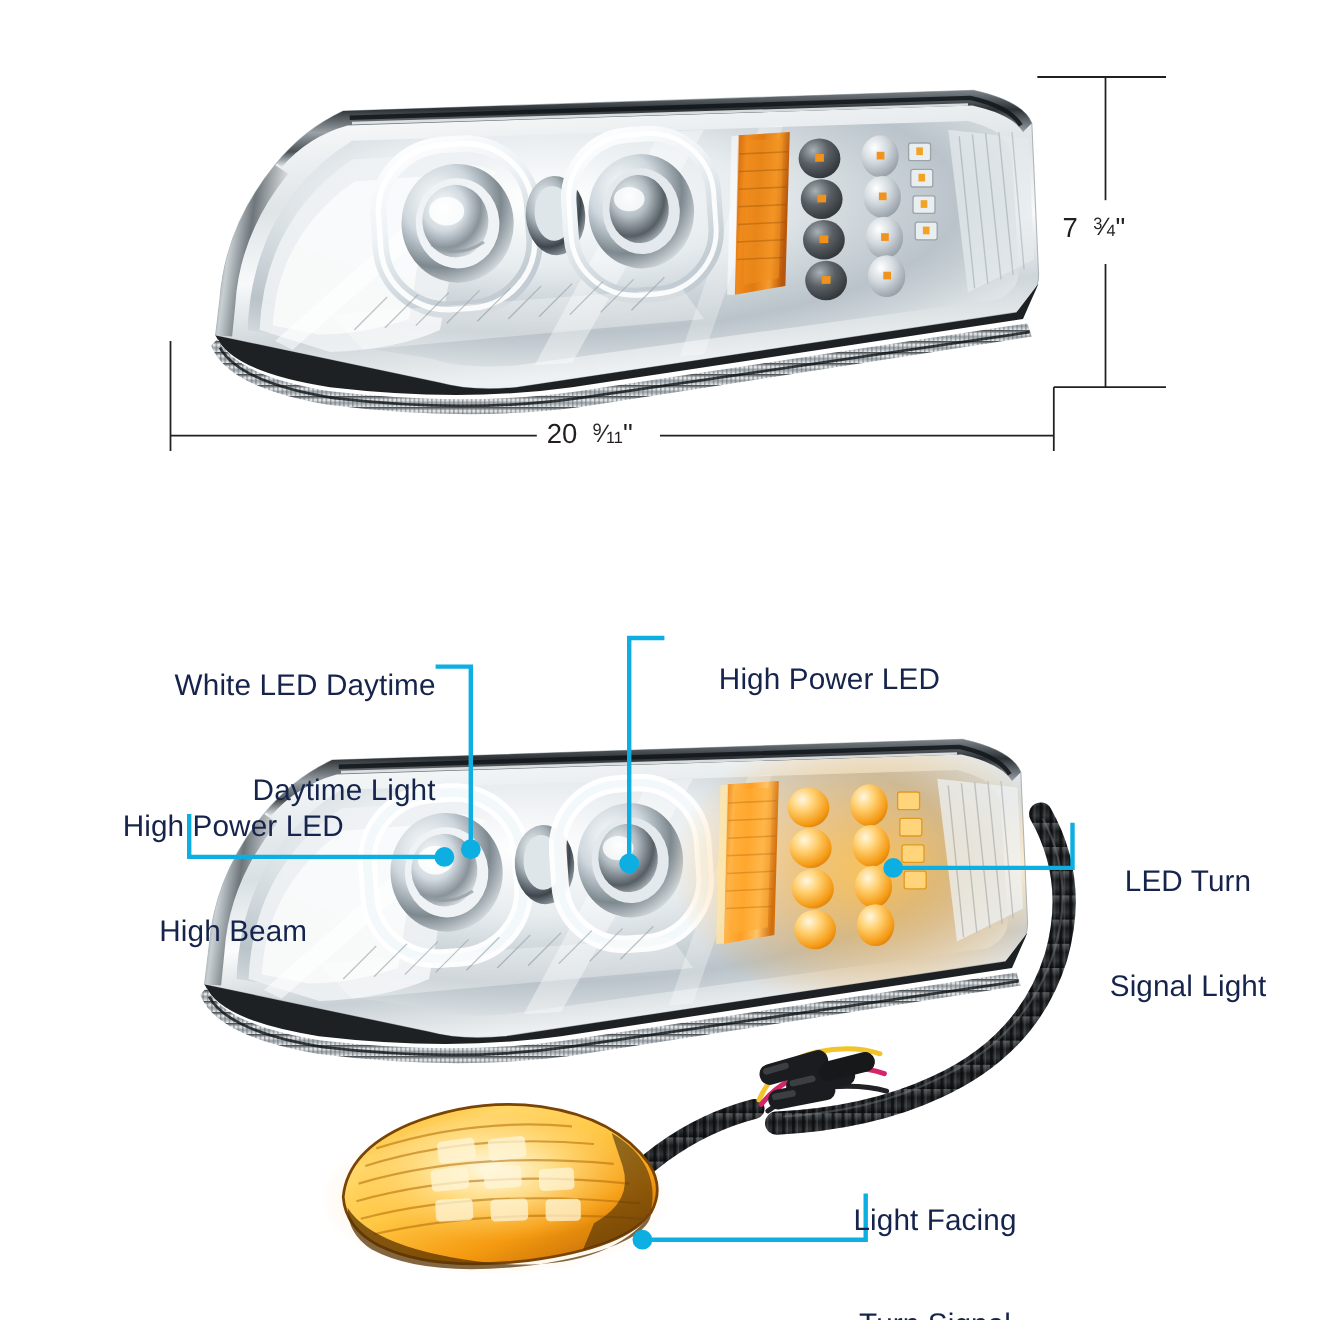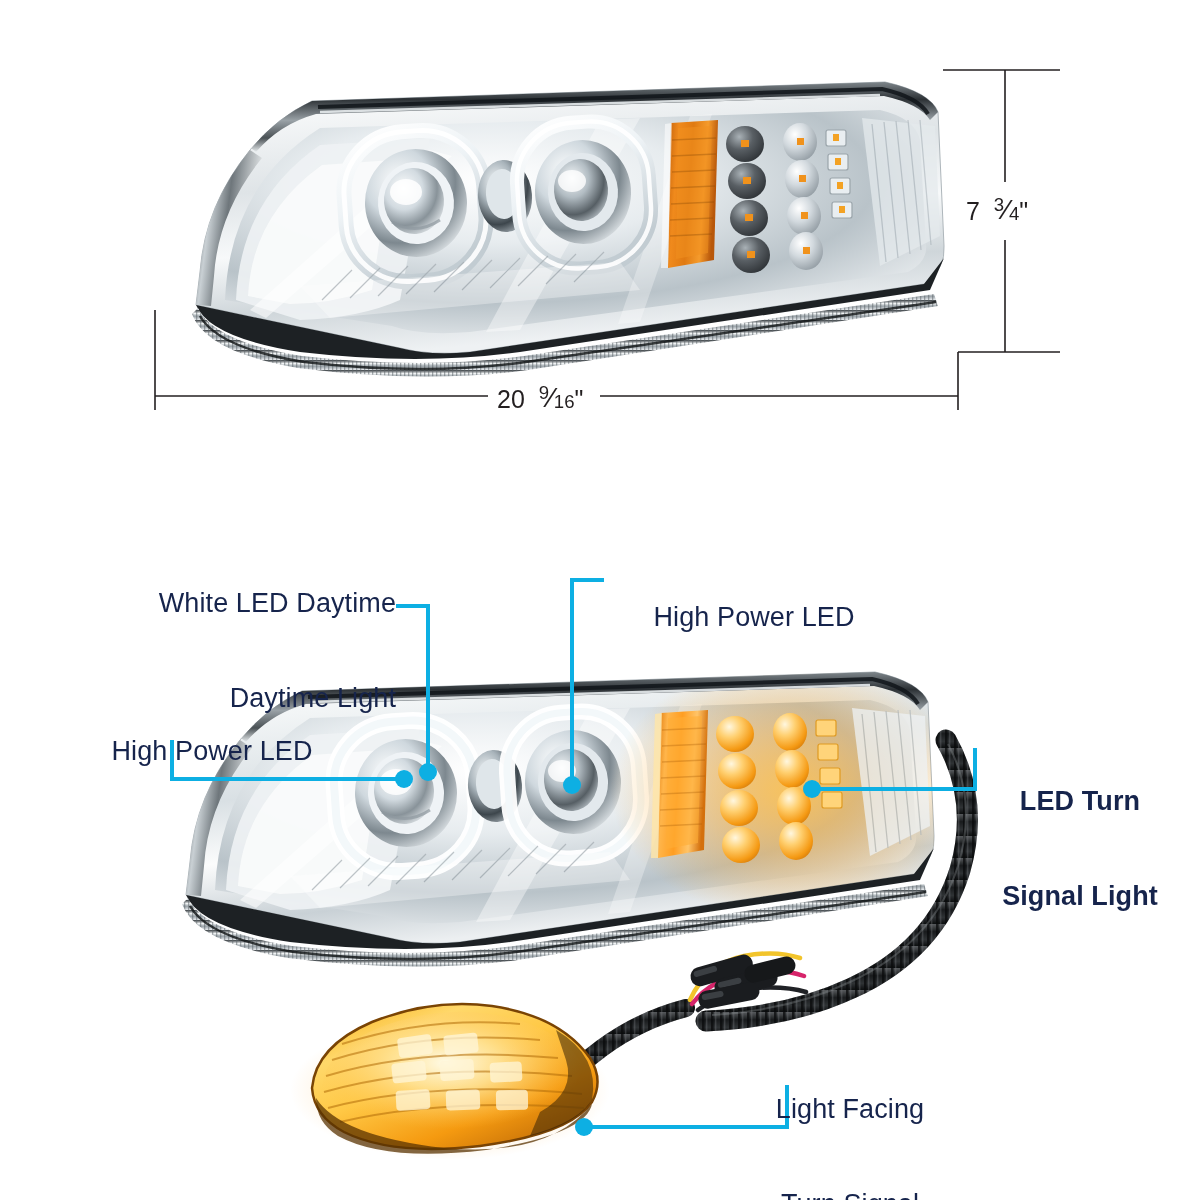--- a/index.html
+++ b/index.html
@@ -8,21 +8,21 @@
   .stage{position:absolute;inset:0;width:1200px;height:1200px;}
 
   
   .callout{position:absolute;color:#16244C;font-size:27px;line-height:1.18;
            letter-spacing:.1px;white-space:pre;font-weight:400;}
   .callout.right{text-align:right;}
   .callout.left{text-align:center;}
 
   
   .dimtext{position:absolute;color:#231f20;font-size:25px;white-space:nowrap;}
-  .frac{display:inline-block;position:relative;top:-1px;font-size:30px;}
+  .frac{display:inline-block;position:relative;top:-1px;font-size:24px;}
   .frac sup{font-size:.62em;vertical-align:.42em;}
   .frac sub{font-size:.62em;vertical-align:-.05em;}
   .slash{font-size:.95em;}
 
   
   svg.layer{position:absolute;left:0;top:0;width:1200px;height:1200px;overflow:visible;}
 </style>
 </head>
 <body>
 
@@ -482,38 +482,39 @@
   <div class="dimtext" style="left:966px; top:193px;">
     <span>7</span>&nbsp;
     <span class="frac">
       <sup>3</sup><span class="slash">⁄</span><sub>4</sub>
     </span><span>"</span>
   </div>
 
   <div class="dimtext" style="left:497px; top:381px;">
     <span>20</span>&nbsp;
     <span class="frac">
-      <sup>9</sup><span class="slash">⁄</span><sub>16</sub>
+      <sup>9</sup><span class="slash">⁄</span><sub>11</sub>
     </span><span>"</span>
   </div>
 
-  <div class="callout right" style="left:96px; top:524px; width:300px;">
+  <div class="callout right" style="left:96px; top:544px; width:300px;">
     <div>White LED Daytime</div>
     <div>Daytime Light</div>
   </div>
 
   <div class="callout left" style="left:614px; top:538px; width:280px;">
     <div>High Power LED</div>
   </div>
 
   <div class="callout left" style="left:72px; top:672px; width:280px;">
     <div>High Power LED</div>
-  </div>
-
-  <div class="callout left" style="left:975px; top:722px; width:210px;font-weight:bold;">
+    <div>High Beam</div>
+  </div>
+
+  <div class="callout left" style="left:975px; top:722px; width:210px;">
     <div>LED Turn</div>
     <div>Signal Light</div>
   </div>
 
   <div class="callout left" style="left:735px; top:1030px; width:230px;">
     <div>Light Facing</div>
     <div>Turn Signal</div>
   </div>
 
 </div>

